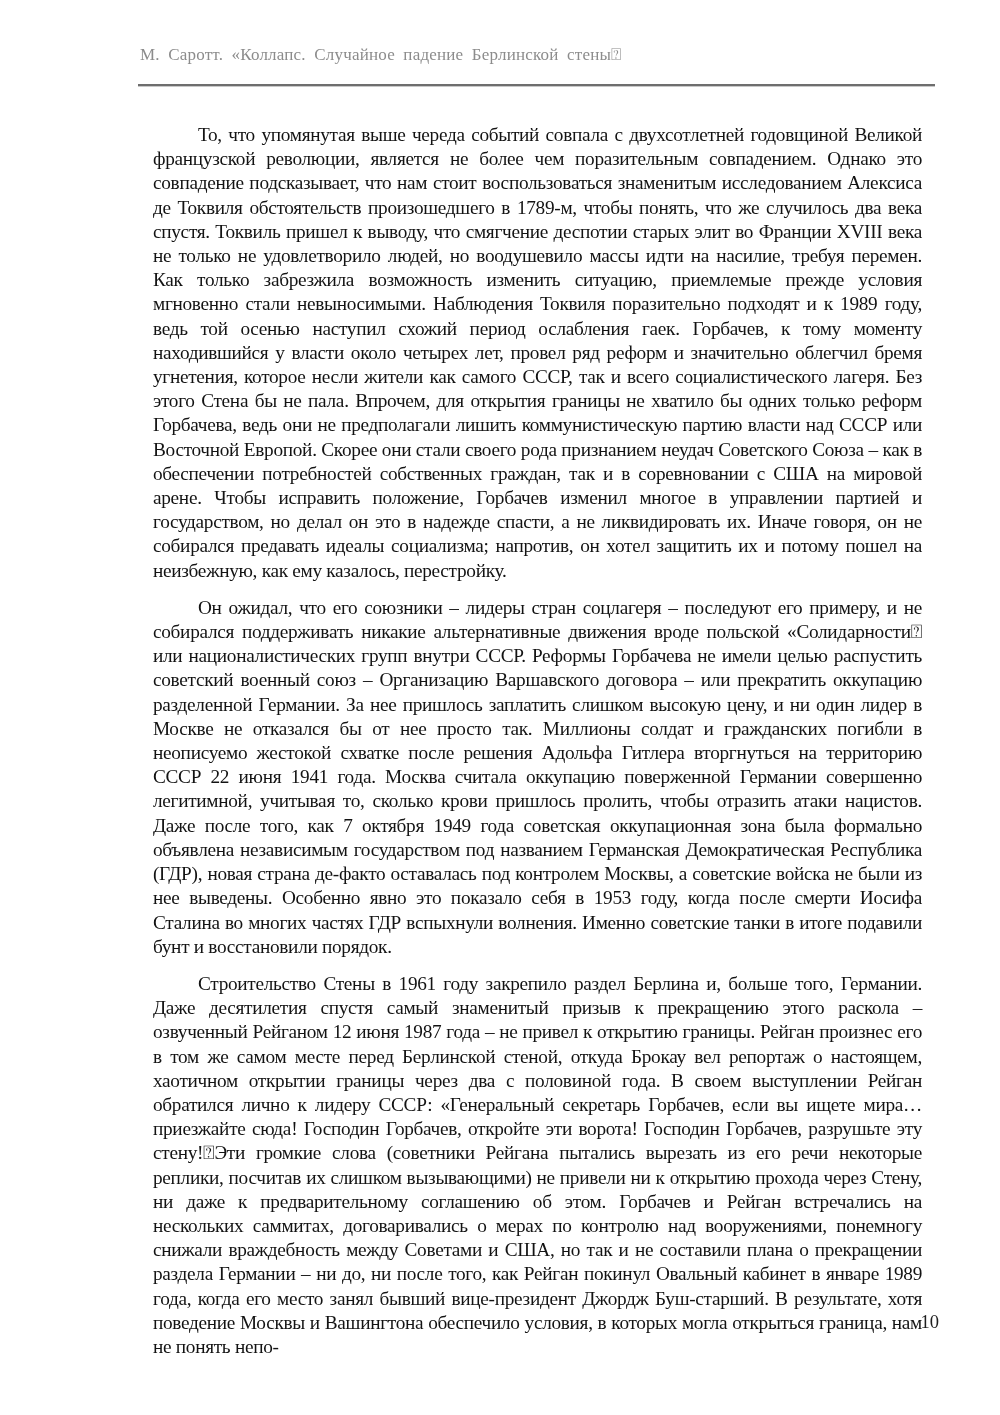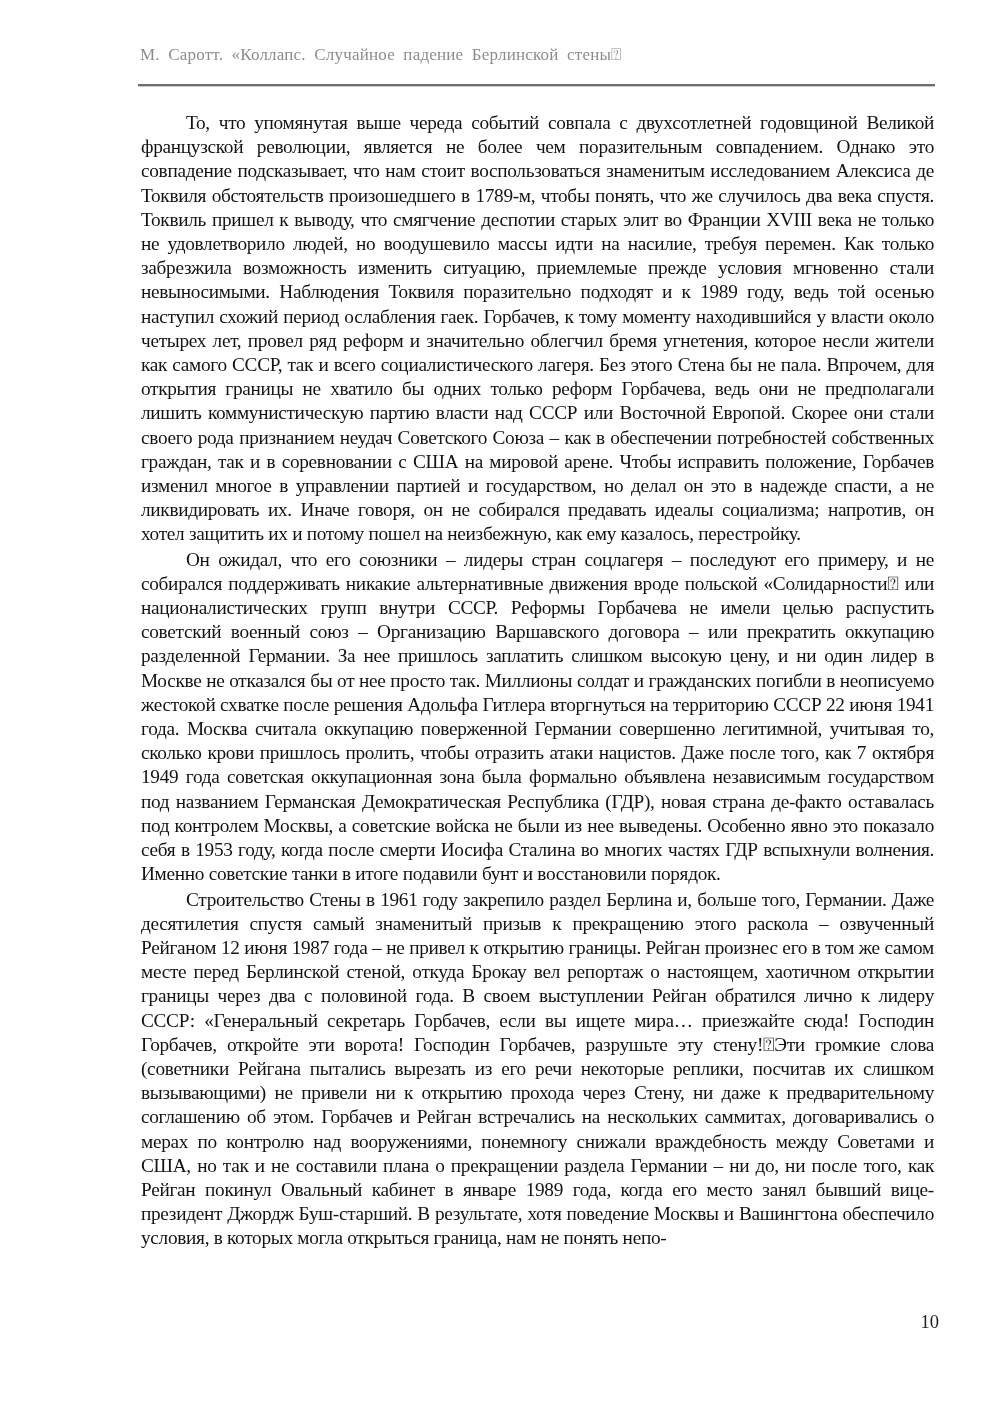--- a/index.html
+++ b/index.html
@@ -42,21 +42,21 @@
     left: 140px;
     top: 110px;
     width: 795px;
     font-size: 19.3px;
     line-height: 24.2px;
     letter-spacing: -0.3px;
     text-align: justify;
     color: #131313;
   }
   .body-text p {
-    margin: 1px;
+    margin: 13px;
     padding: 0;
     text-indent: 45px;
   }
   .page-number {
     position: absolute;
     right: 61px;
     top: 1312px;
     font-size: 18.5px;
     color: #1d1d1d;
   }

